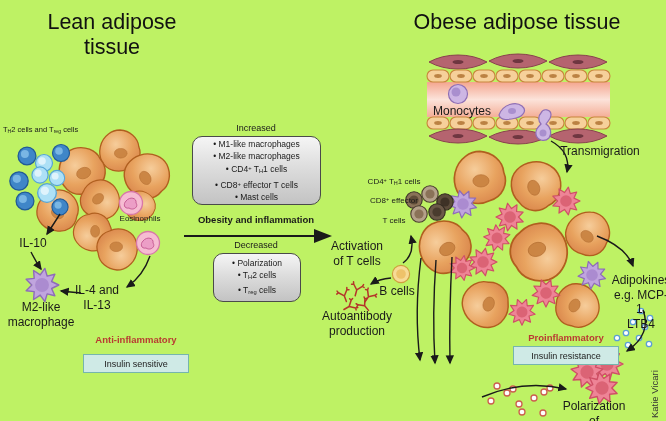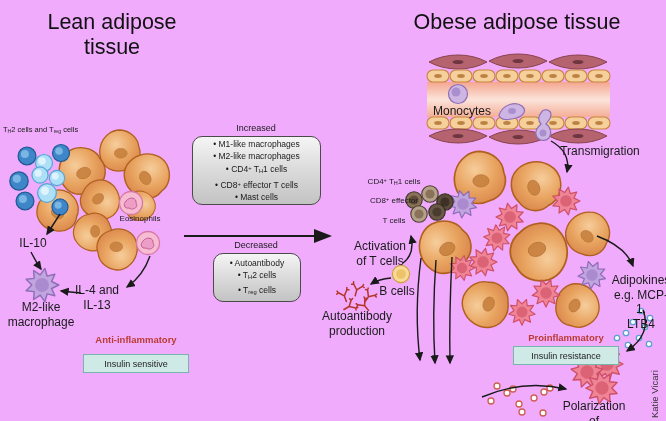--- a/index.html
+++ b/index.html
@@ -1,16 +1,16 @@
 <!DOCTYPE html>
 <html><head>
 <meta charset="utf-8">
 <style>
   html,body{margin:0;padding:0;background:#fff;}
-  #stage{position:relative;width:666px;height:421px;background:#f0abfc;overflow:hidden;
+  #stage{position:relative;width:666px;height:421px;background:#bef264;overflow:hidden;
          font-family:"Liberation Sans", sans-serif;color:#1a1a1a;}
   #art{position:absolute;left:0;top:0;z-index:0;}
   .lbl{position:absolute;z-index:2;font-size:12px;line-height:1.22;text-align:center;
        white-space:pre-line;transform:translateX(-50%);color:#1a1a1a;}
   .lbl.la{transform:none;text-align:left;}
   .title{position:absolute;z-index:2;font-size:21.5px;line-height:1.14;text-align:center;
          transform:translateX(-50%);color:#111;}
   .red{color:#b93b32;font-weight:bold;font-size:9.5px;margin-left:47px;}
   .bold{font-weight:bold;font-size:9.5px;}
   sub{font-size:68%;vertical-align:-0.25em;}
@@ -247,38 +247,39 @@
 
 <div class="lbl" style="left:256px;top:123px;font-size:9px">Increased</div>
 <div class="graybox" style="left:192px;top:136px;width:127px;height:67px">
   <div class="bl">• M1-like macrophages</div>
   <div class="bl">• M2-like macrophages</div>
   <div class="bl"><span>• CD4</span><sup>+</sup><span> T</span><sub>H</sub><span>1 cells</span></div>
   <div class="bl"><span>• CD8</span><sup>+</sup><span> effector T cells</span></div>
   <div class="bl">• Mast cells</div>
 </div>
 
+<div class="lbl bold" style="left:256px;top:214px">Obesity and inflammation</div>
 
 <div class="lbl" style="left:256px;top:240px;font-size:9px">Decreased</div>
 <div class="graybox" style="left:213px;top:253px;width:86px;height:47px">
-  <div class="bl">• Autoantibody</div>
+  <div class="bl">• Polarization</div>
   <div class="bl"><span>• T</span><sub>H</sub><span>2 cells</span></div>
   <div class="bl"><span>• T</span><sub>reg</sub><span> cells</span></div>
 </div>
 
 <div class="lbl" style="left:462px;top:104px">Monocytes</div>
 <div class="lbl" style="left:600px;top:144px">Transmigration</div>
 
 <div class="lbl" style="left:394px;top:167px;font-size:8px">
   <div><span>CD4</span><sup>+</sup><span> T</span><sub>H</sub><span>1 cells</span></div>
   <div><span>CD8</span><sup>+</sup><span> effector</span></div>
   <div>T cells</div>
 </div>
 
-<div class="lbl" style="left:380px;top:239px">Activation
+<div class="lbl" style="left:357px;top:239px">Activation
 of T cells</div>
 <div class="lbl" style="left:397px;top:284px">B cells</div>
 <div class="lbl" style="left:357px;top:309px">Autoantibody
 production</div>
 <div class="lbl" style="left:641px;top:273px">Adipokines
 e.g. MCP-1,
 LTB4</div>
 
 <div class="lbl red" style="left:519px;top:332px">Proinflammatory</div>
 <div class="tealbox" style="left:467px;top:346px;width:104px;height:17px">Insulin resistance</div>

